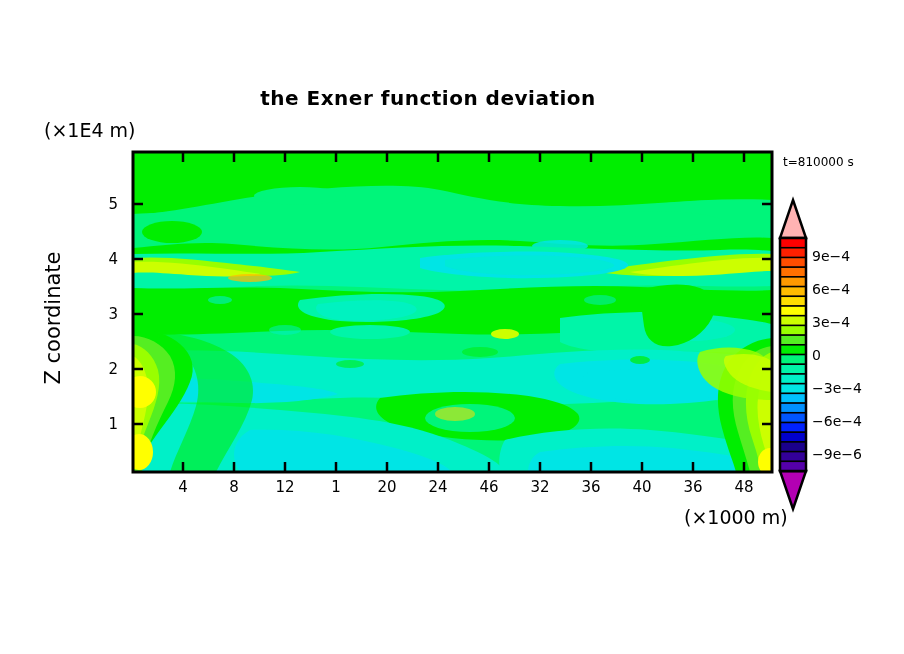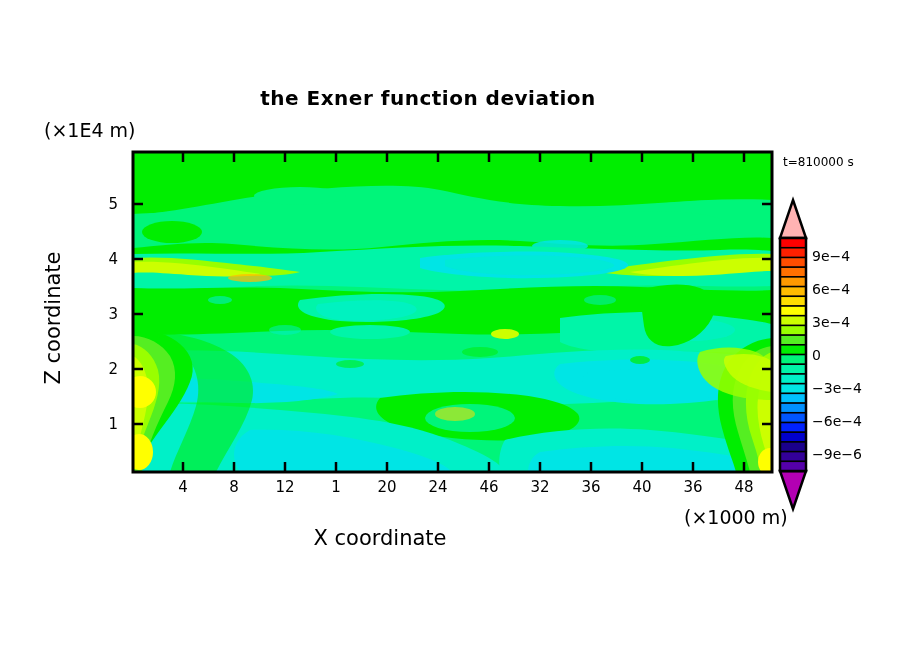--- a/index.html
+++ b/index.html
@@ -34,21 +34,20 @@
 </style>
 </head>
 <body>
 
 <div class="fig">
 
   <div id="plot-title">the Exner function deviation</div>
   <div id="y-unit-label">(×1E4 m)</div>
   <div id="time-stamp">t=810000 s</div>
   <div id="x-unit-label">(×1000 m)</div>
-  <div id="x-axis-title">X coordinate</div>
   <div id="y-axis-title">Z coordinate</div>
 
   <svg class="fig" width="904" height="654">
     <defs>
       <clipPath id="plotclip">
           <rect x="133" y="152" width="639" height="320"></rect>
         </clipPath>
     </defs>
 
     <g clip-path="url(#plotclip)">

